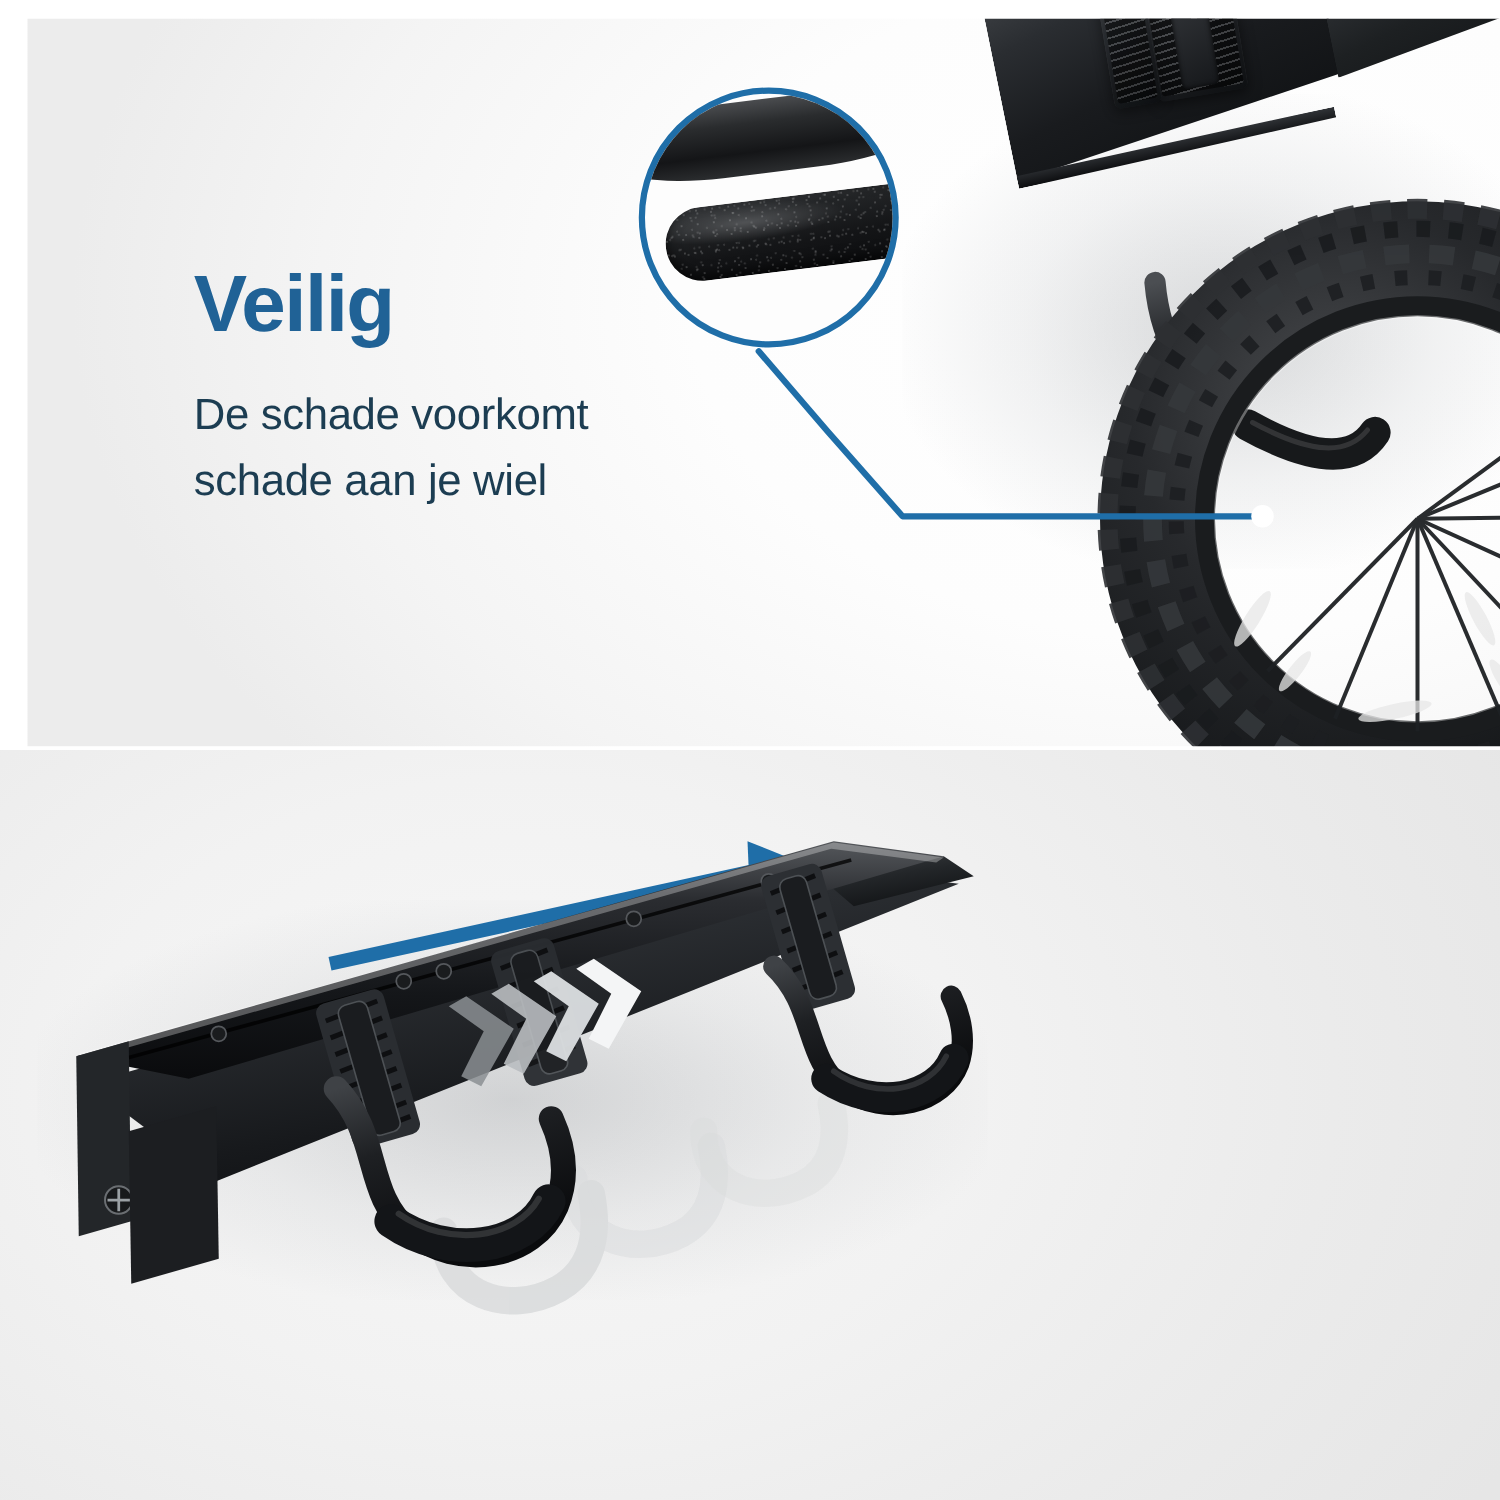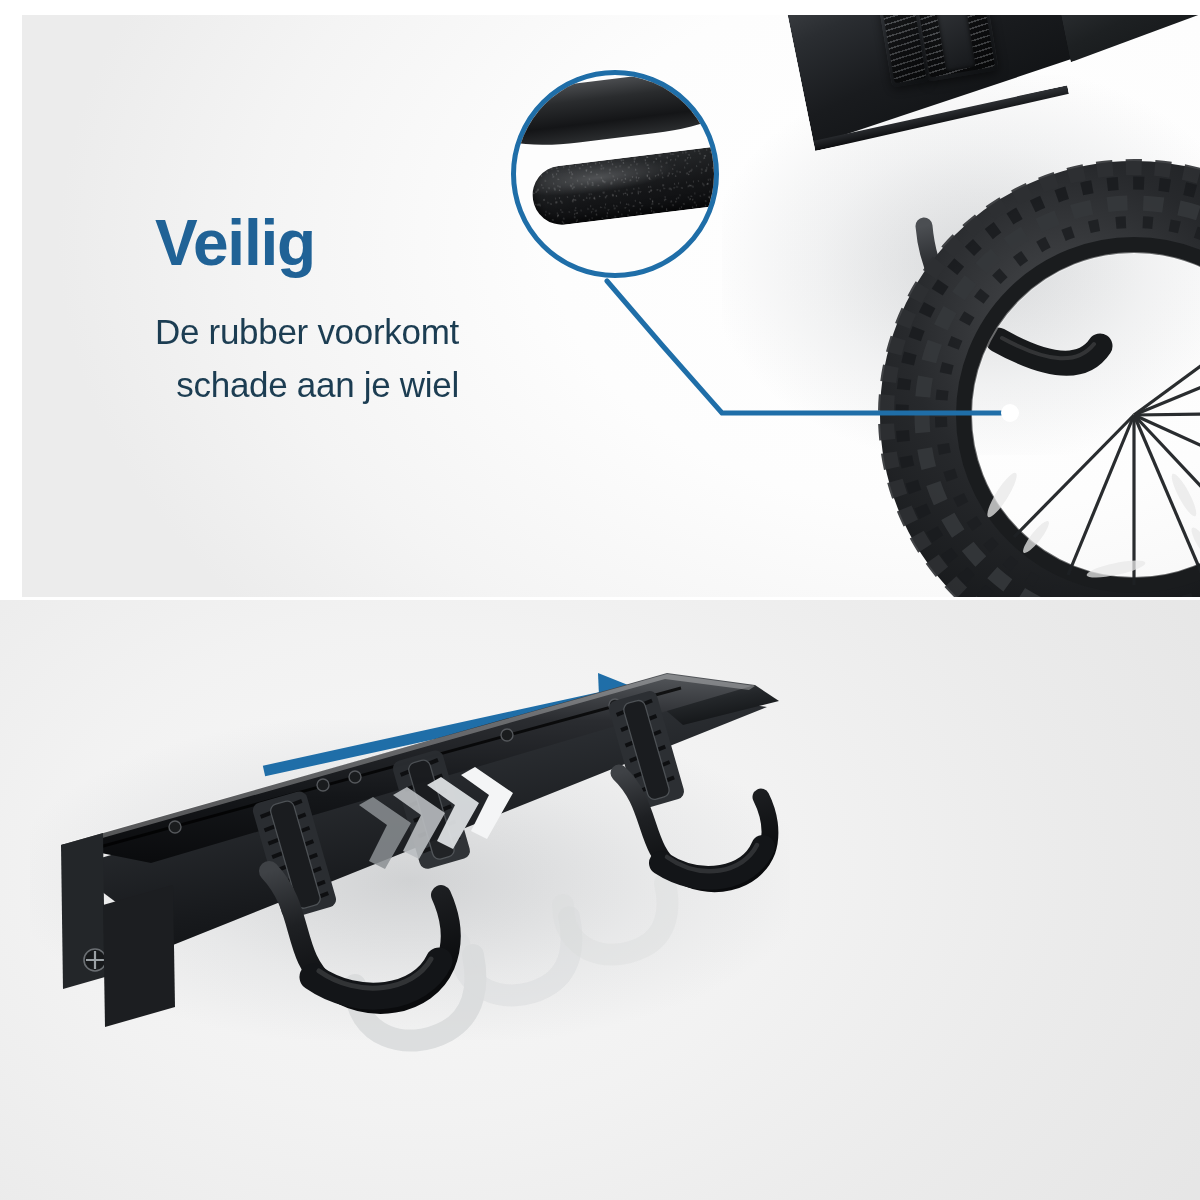--- a/index.html
+++ b/index.html
@@ -37,21 +37,21 @@
   .subline {
     margin-top:30px;
     font-size:35px;
     color:#1c3d52;
     line-height:1.52;
     font-weight:400;
     letter-spacing:-0.3px;
     white-space:nowrap;
   }
   .subline b { font-weight:normal; }
-  .sub-line2 { display:block;text-align:right; }
+  .sub-line2 { display:block; }
 
   
 
   
   .wall-shadow {
     position:absolute;
     background:radial-gradient(ellipse at 50% 50%, rgba(120,125,130,0.30) 0%, rgba(150,155,160,0.13) 45%, rgba(255,255,255,0) 75%);
     pointer-events:none;
   }
 
@@ -244,21 +244,21 @@
     </div>
 
     <svg id="callout-leader">
       <path d="M585,266 L640,330 L700,398 L980,398" fill="none" stroke="#1f6ea8" stroke-width="5" stroke-linecap="round" stroke-linejoin="round"></path>
       <circle cx="988" cy="398" r="9" fill="#ffffff"></circle>
     </svg>
 
     <div class="txt-block" id="txt-top">
       <div class="headline">Veilig</div>
       <div class="subline">
-        <span>De rubber </span><b>voorkomt</b>
+        <span>De schade </span><b>voorkomt</b>
         <span class="sub-line2"><b>schade</b><span> aan je wiel</span></span>
       </div>
     </div>
   </div>
 
   <div id="panel-divider"></div>
 
   <div class="panel" id="panel-bottom">
 
     <div class="wall-shadow" style="left:30px; top:120px; width:760px; height:320px;"></div>

